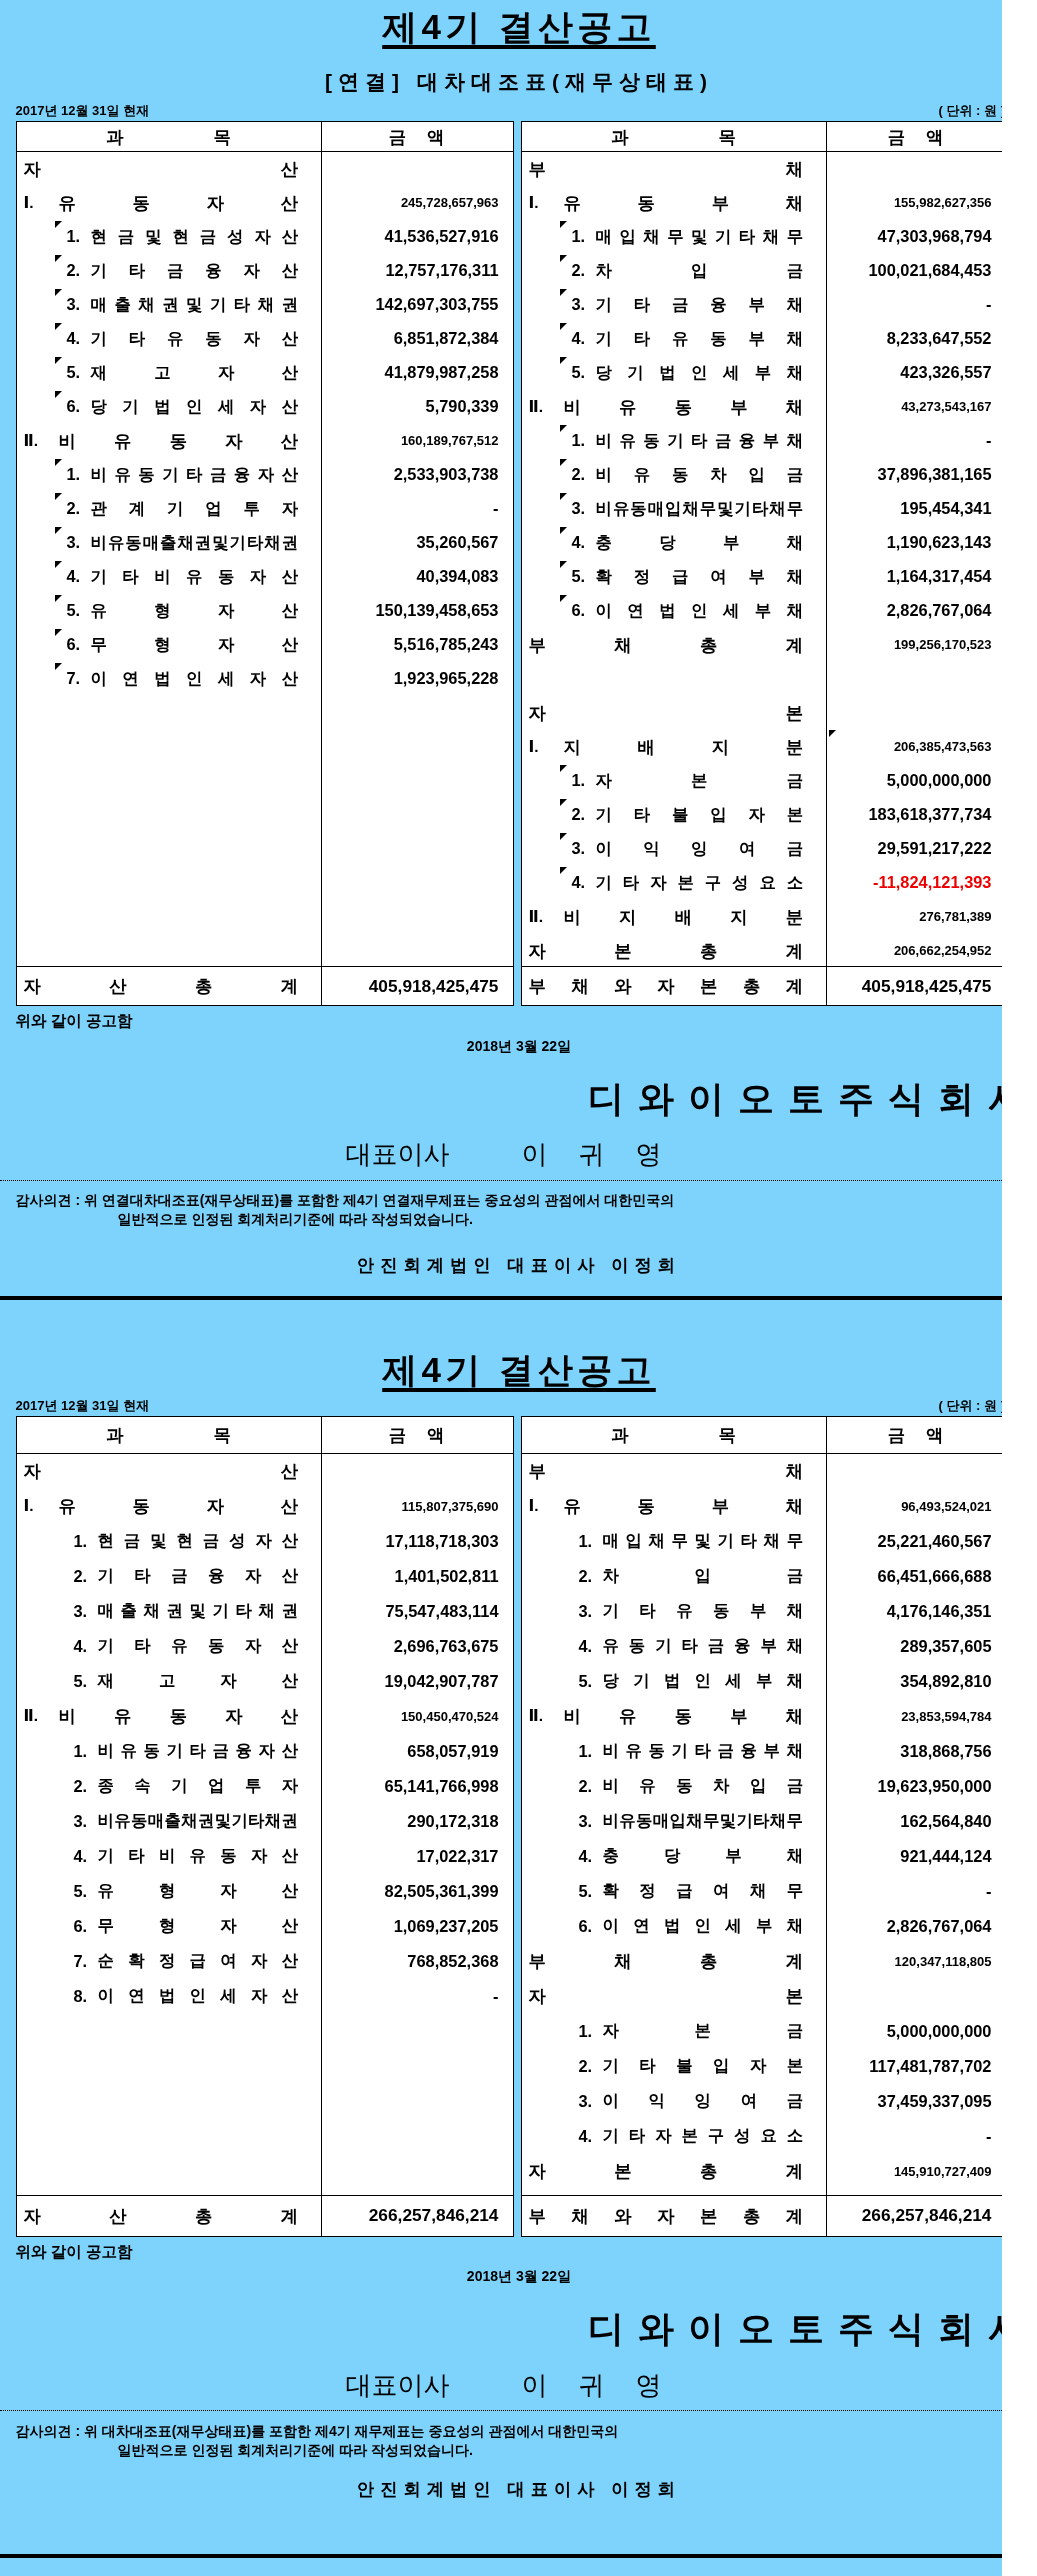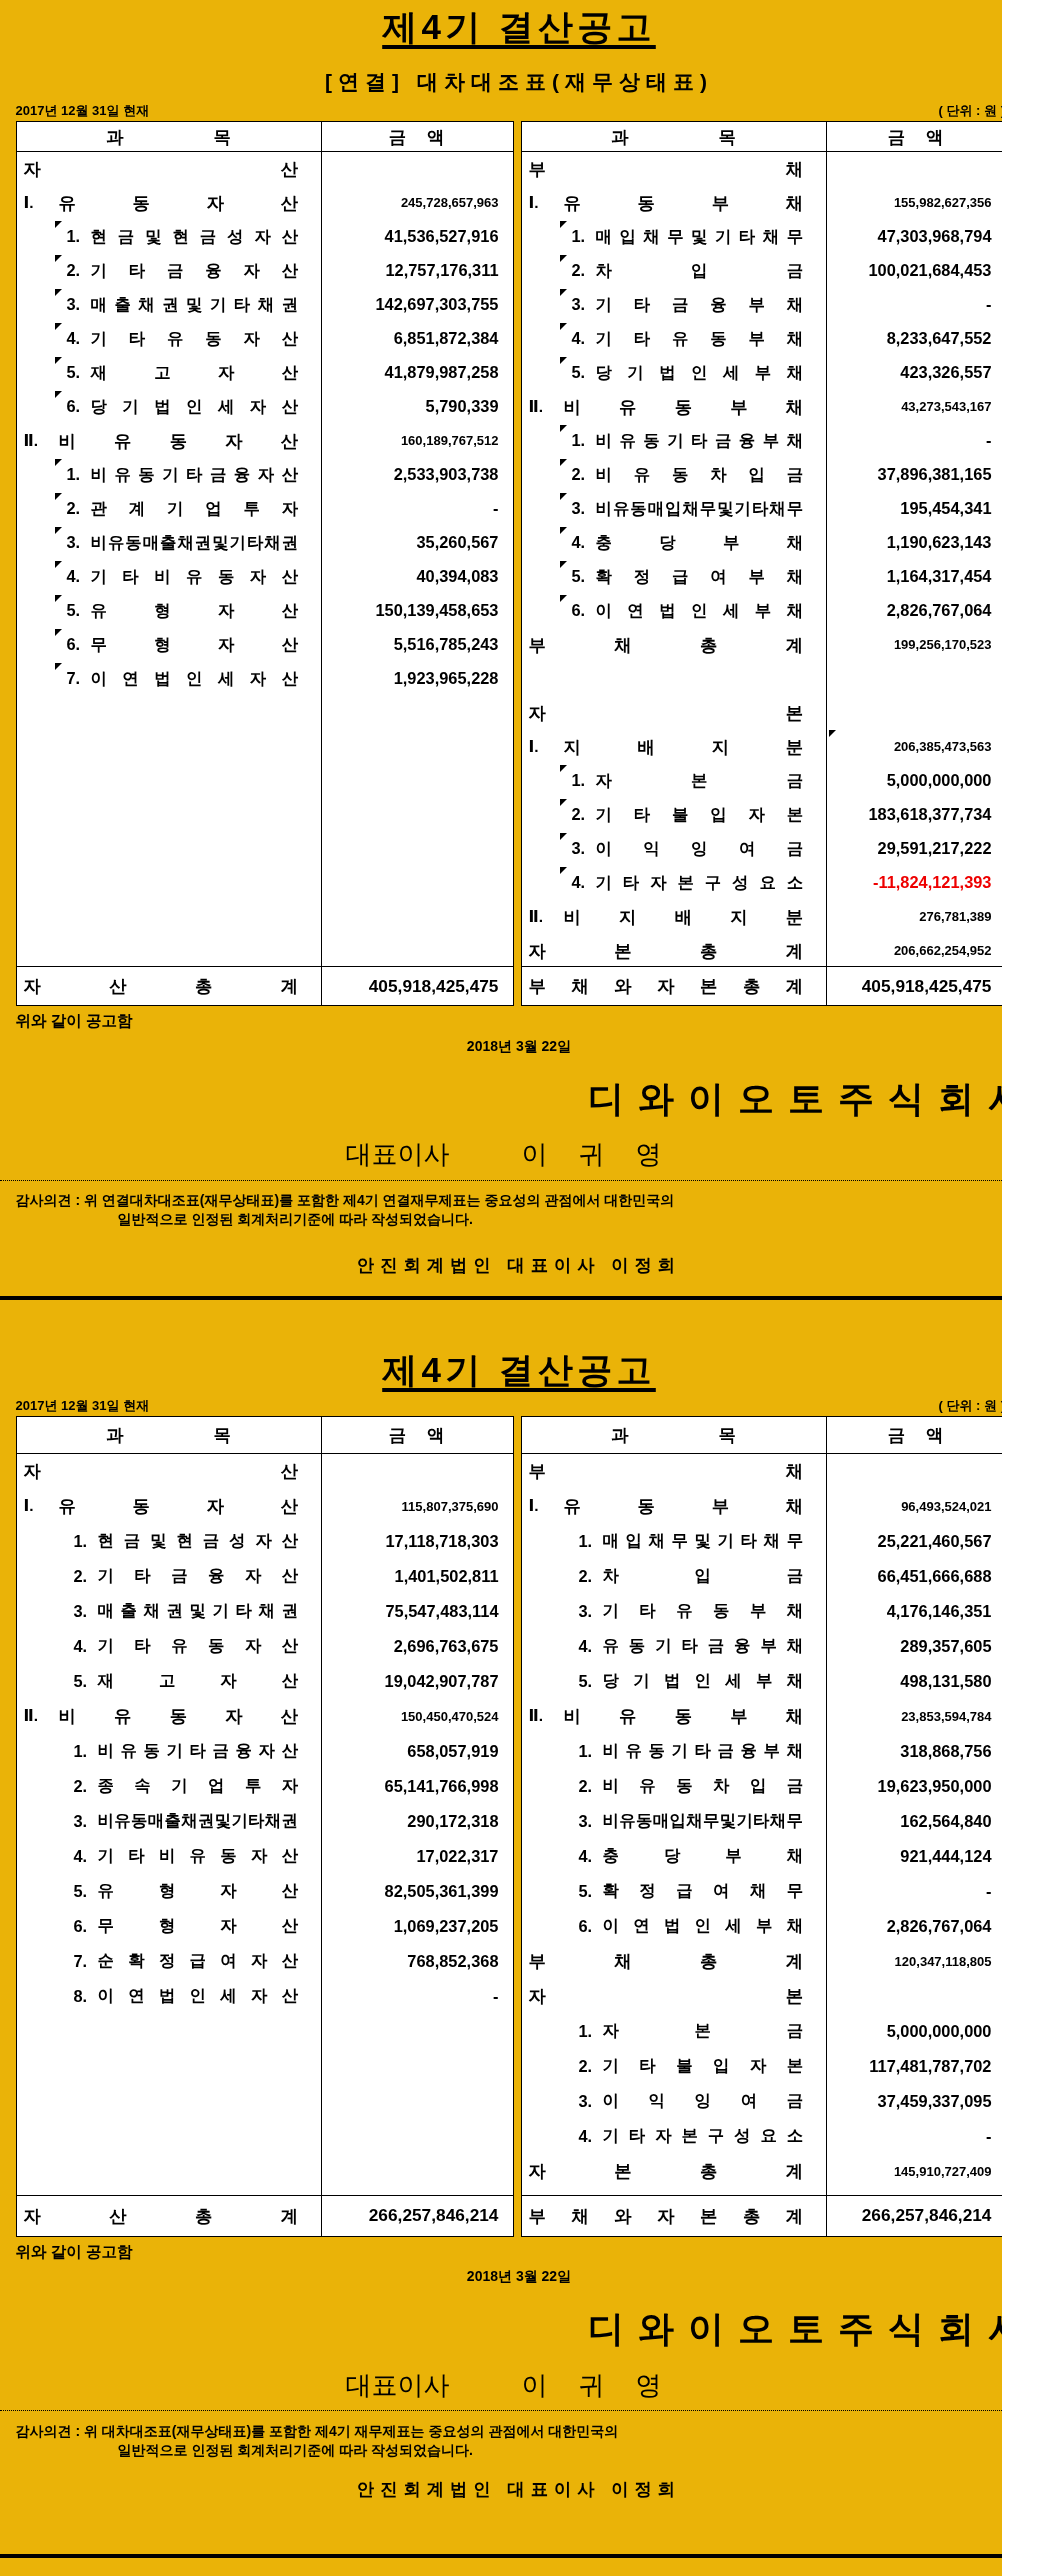--- a/index.html
+++ b/index.html
@@ -1,16 +1,16 @@
 <!DOCTYPE html>
 <html style="font-size:14px"><head>
 <meta charset="utf-8">
 <style>
   html,body{margin:0;padding:0;background:#fff;}
-  .page{position:relative;width:1002px;height:2576px;background:#eab308;overflow:hidden;
+  .page{position:relative;width:1002px;height:2576px;background:#7dd3fc;overflow:hidden;
         font-family:"Liberation Sans","DejaVu Sans",sans-serif;color:#000;}
   .sheet{position:absolute;left:0;width:1038px;}
   .s1{top:5.2px;}
   .s2{top:1348px;}
   .title{margin:1.7px 0 0 0;text-align:center;font-size:35px;line-height:40px;font-weight:700;
          letter-spacing:4.3px;text-decoration:underline;text-decoration-thickness:3.5px;text-underline-offset:6px;}
   .subtitle{margin:22.4px 0 0 0;text-align:center;font-size:21px;line-height:26px;font-weight:700;letter-spacing:6px;}
   .meta{display:flex;justify-content:space-between;margin:7px 33px 0 15.5px;height:17.3px;
         font-size:13px;font-weight:700;}
   .tables{display:flex;gap:7px;margin:1.7px 31px 0 15.5px;}
@@ -1204,21 +1204,21 @@
                   <span>당</span>
                   <span>기</span>
                   <span>법</span>
                   <span>인</span>
                   <span>세</span>
                   <span>부</span>
                   <span>채</span>
                 </span>
               </div>
               <div class="ca">
-                <span class="amt">498,131,580</span>
+                <span class="amt">354,892,810</span>
               </div>
             </div>
             <div class="row sec">
               <div class="ci">
                 <span class="rn">Ⅱ.</span>
                 <span class="dist strong">
                   <span>비</span>
                   <span>유</span>
                   <span>동</span>
                   <span>부</span>

